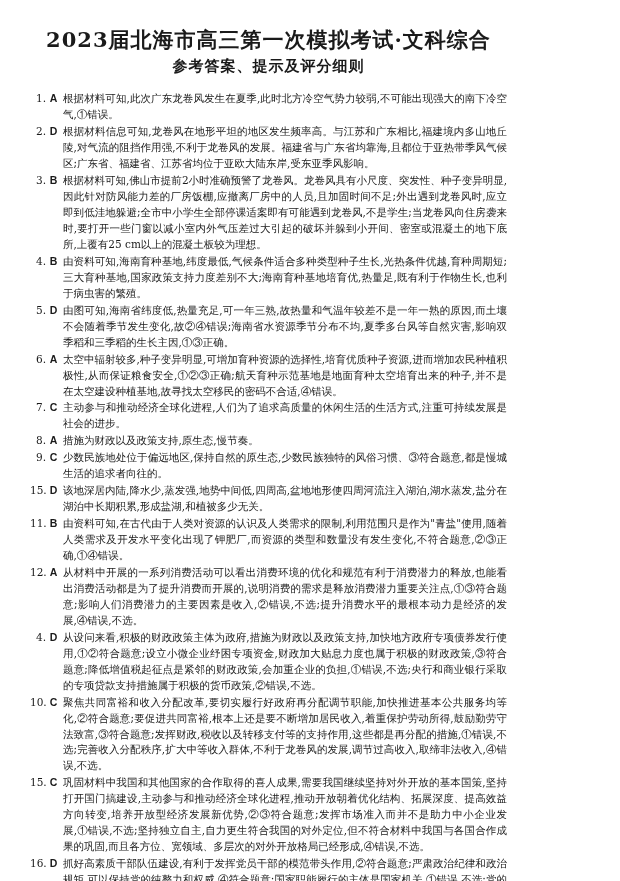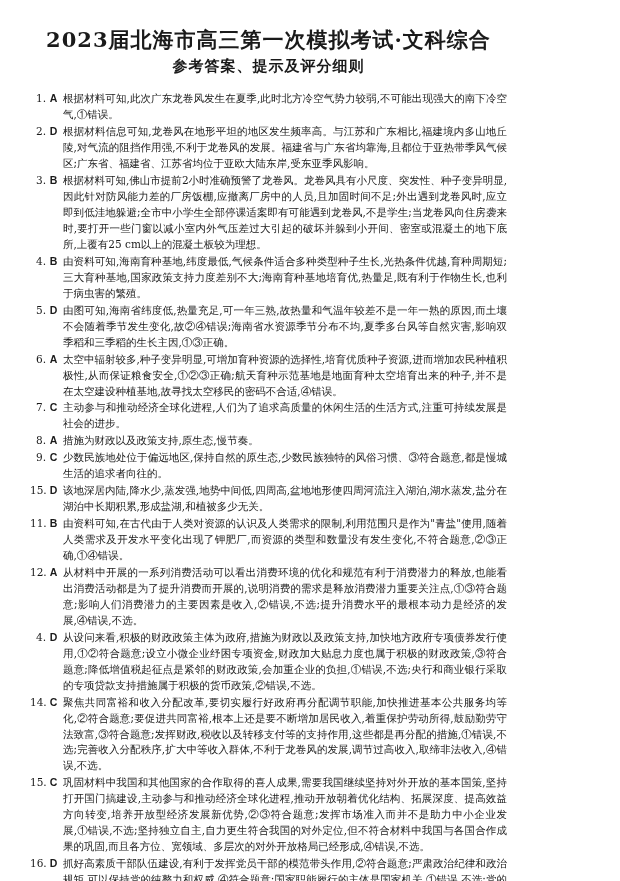--- a/index.html
+++ b/index.html
@@ -184,21 +184,21 @@
       <span class="body">从材料中开展的一系列消费活动可以看出消费环境的优化和规范有利于消费潜力的释放,也能看出消费活动都是为了提升消费而开展的,说明消费的需求是释放消费潜力重要关注点,①③符合题意;影响人们消费潜力的主要因素是收入,②错误,不选;提升消费水平的最根本动力是经济的发展,④错误,不选。</span>
     </div>
 
     <div class="item">
       <span class="num">4.</span>
       <span class="choice">D</span>
       <span class="body">从设问来看,积极的财政政策主体为政府,措施为财政以及政策支持,加快地方政府专项债券发行使用,①②符合题意;设立小微企业纾困专项资金,财政加大贴息力度也属于积极的财政政策,③符合题意;降低增值税起征点是紧邻的财政政策,会加重企业的负担,①错误,不选;央行和商业银行采取的专项贷款支持措施属于积极的货币政策,②错误,不选。</span>
     </div>
 
     <div class="item">
-      <span class="num">14.</span>
+      <span class="num">10.</span>
       <span class="choice">C</span>
       <span class="body">聚焦共同富裕和收入分配改革,要切实履行好政府再分配调节职能,加快推进基本公共服务均等化,②符合题意;要促进共同富裕,根本上还是要不断增加居民收入,着重保护劳动所得,鼓励勤劳守法致富,③符合题意;发挥财政,税收以及转移支付等的支持作用,这些都是再分配的措施,①错误,不选;完善收入分配秩序,扩大中等收入群体,不利于龙卷风的发展,调节过高收入,取缔非法收入,④错误,不选。</span>
     </div>
 
     <div class="item">
       <span class="num">15.</span>
       <span class="choice">C</span>
       <span class="body">巩固材料中我国和其他国家的合作取得的喜人成果,需要我国继续坚持对外开放的基本国策,坚持打开国门搞建设,主动参与和推动经济全球化进程,推动开放朝着优化结构、拓展深度、提高效益方向转变,培养开放型经济发展新优势,②③符合题意;发挥市场准入而并不是助力中小企业发展,①错误,不选;坚持独立自主,自力更生符合我国的对外定位,但不符合材料中我国与各国合作成果的巩固,而且各方位、宽领域、多层次的对外开放格局已经形成,④错误,不选。</span>
     </div>
 

